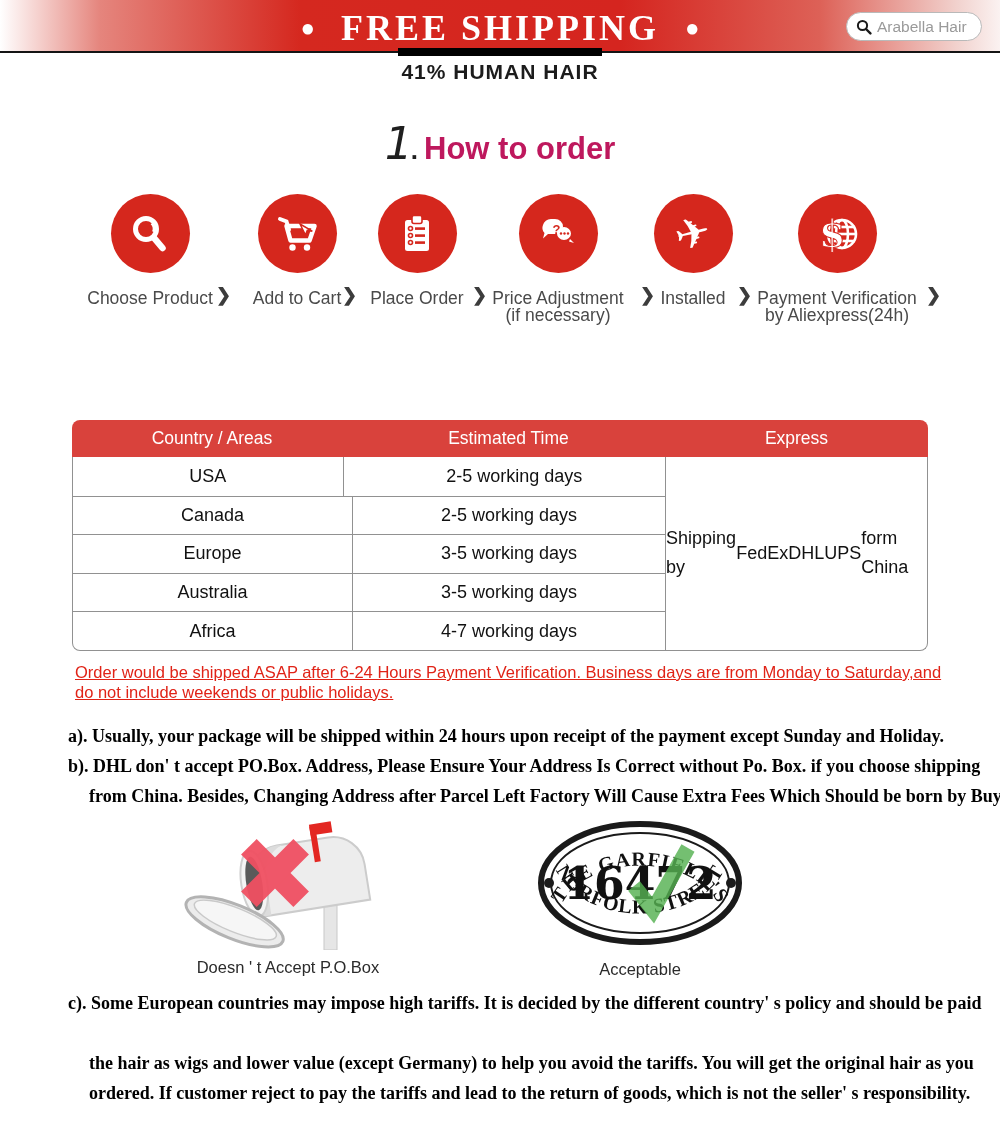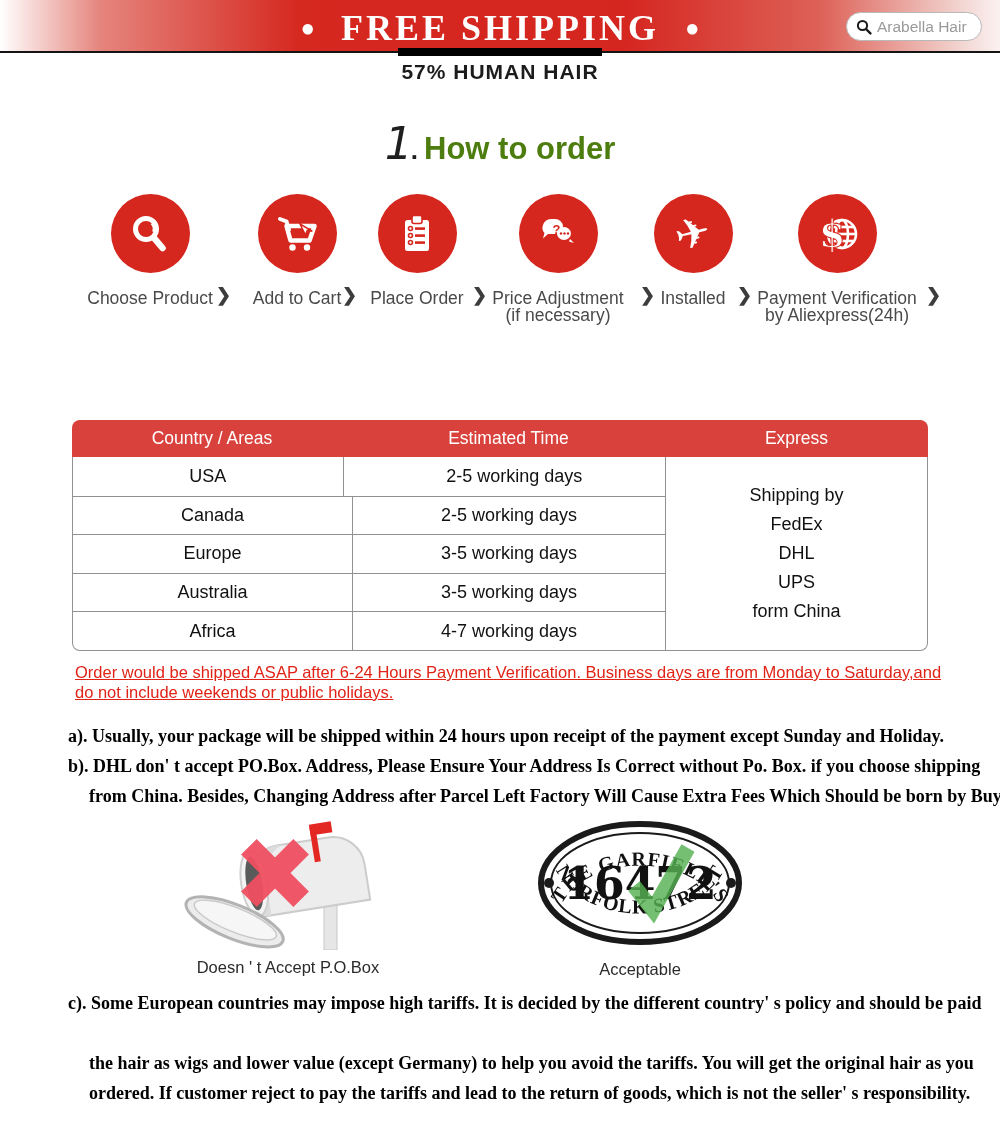--- a/index.html
+++ b/index.html
@@ -23,21 +23,21 @@
   .thick-bar { position:absolute; left:398px; top:48px; width:204px; height:8px; background:#000; }
 
   .subtitle { position:absolute; left:0; right:0; top:60px; text-align:center;
     font-size:21px; font-weight:600; letter-spacing:1px; color:#1c1c1c; }
 
   
   .sec-head { position:absolute; left:0; right:0; text-align:center; white-space:nowrap; }
   .sec-head .num { font-family:"DejaVu Sans", sans-serif; font-style:oblique; font-weight:300;
     font-size:44px; color:#1f1f1f; letter-spacing:-2px; }
   .sec-head .dot { font-size:26px; font-weight:bold; color:#1f1f1f; }
-  .sec-head .ttl { font-size:31px; font-weight:700; color:#4d7c0f; margin-left:6px; }
+  .sec-head .ttl { font-size:31px; font-weight:700; color:#be185d; margin-left:6px; }
   #head-order { top:118px; }
   #head-ship  { top:352px; }
 
   
   .steps { position:absolute; left:0; top:194px; width:1000px; height:130px; }
   .step { position:absolute; text-align:center; }
   .circle { width:79px; height:79px; border-radius:50%; background:#d5271d; margin:0 auto;
     display:flex; align-items:center; justify-content:center; }
   .step-label { margin-top:17px; font-size:17.5px; color:#4a4a4a; line-height:17px; white-space:nowrap; }
   .chev { position:absolute; top:90px; font-size:18px; font-weight:bold; color:#3c3c3c; }
@@ -49,21 +49,21 @@
     border-radius:8px 8px 0 0; font-size:17.5px; }
   .thead .h1 { width:280px; text-align:center; }
   .thead .h2 { width:313px; text-align:center; }
   .thead .h3 { width:263px; text-align:center; }
   .tbody { display:flex; border:1px solid #919191; border-top:none; border-radius:0 0 8px 8px; }
   .rows { width:592px; }
   .trow { display:flex; height:38.6px; align-items:center; border-top:1px solid #919191; }
   .trow:first-child { border-top:none;gap:20px; }
   .trow .c1 { width:280px; text-align:center; font-size:18px; color:#111; border-right:1px solid #919191; align-self:stretch; display:flex; align-items:center; justify-content:center; }
   .trow .c2 { width:312px; text-align:center; font-size:18px; color:#111; align-self:stretch; display:flex; align-items:center; justify-content:center; }
-  .express { width:262px; border-left:1px solid #919191; display:flex; flex-direction:column;
+  .express { width:262px; border-left:1px solid #919191; display:flex; flex-direction:row;
     justify-content:center; align-items:center; font-size:18px; color:#111; line-height:29px; }
 
   
   .red-note { position:absolute; left:75px; top:663px; width:870px; color:#e02317;
     font-size:16.5px; line-height:19.5px; }
   .red-note div { text-decoration:underline; }
 
   
   .serif-line { position:absolute; font-family:"Liberation Serif", serif; font-weight:bold;
     font-size:18px; color:#000; white-space:nowrap; }
@@ -86,21 +86,21 @@
             <circle cx="6.5" cy="6.5" r="4.6" fill="none" stroke="#1a1a1a" stroke-width="2"></circle>
             <line x1="10" y1="10" x2="14.4" y2="14.4" stroke="#1a1a1a" stroke-width="2.4" stroke-linecap="round"></line>
           </svg>
       </span>
       <span class="search-text">Arabella Hair</span>
     </div>
   </div>
   <div class="rule"></div>
   <div class="thick-bar"></div>
 
-  <div class="subtitle">57% HUMAN HAIR</div>
+  <div class="subtitle">41% HUMAN HAIR</div>
 
   <div class="sec-head" id="head-order">
     <span class="num">1</span><span class="dot">.</span><span class="ttl">How to order</span>
   </div>
 
   <div class="steps">
 
     <div class="step" style="left:63px; width:174px;">
       <div class="circle">
         <svg width="48" height="48" viewBox="0 0 48 48">

